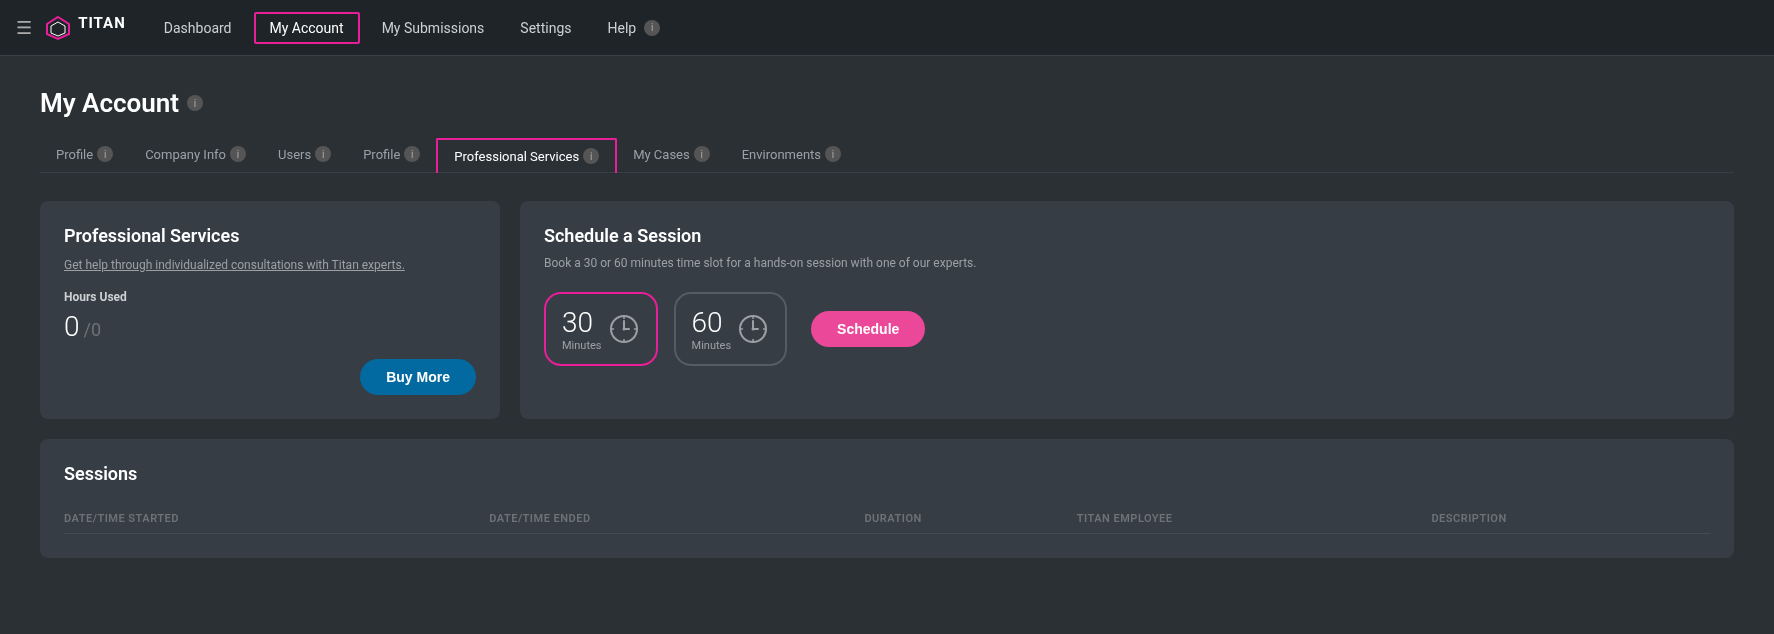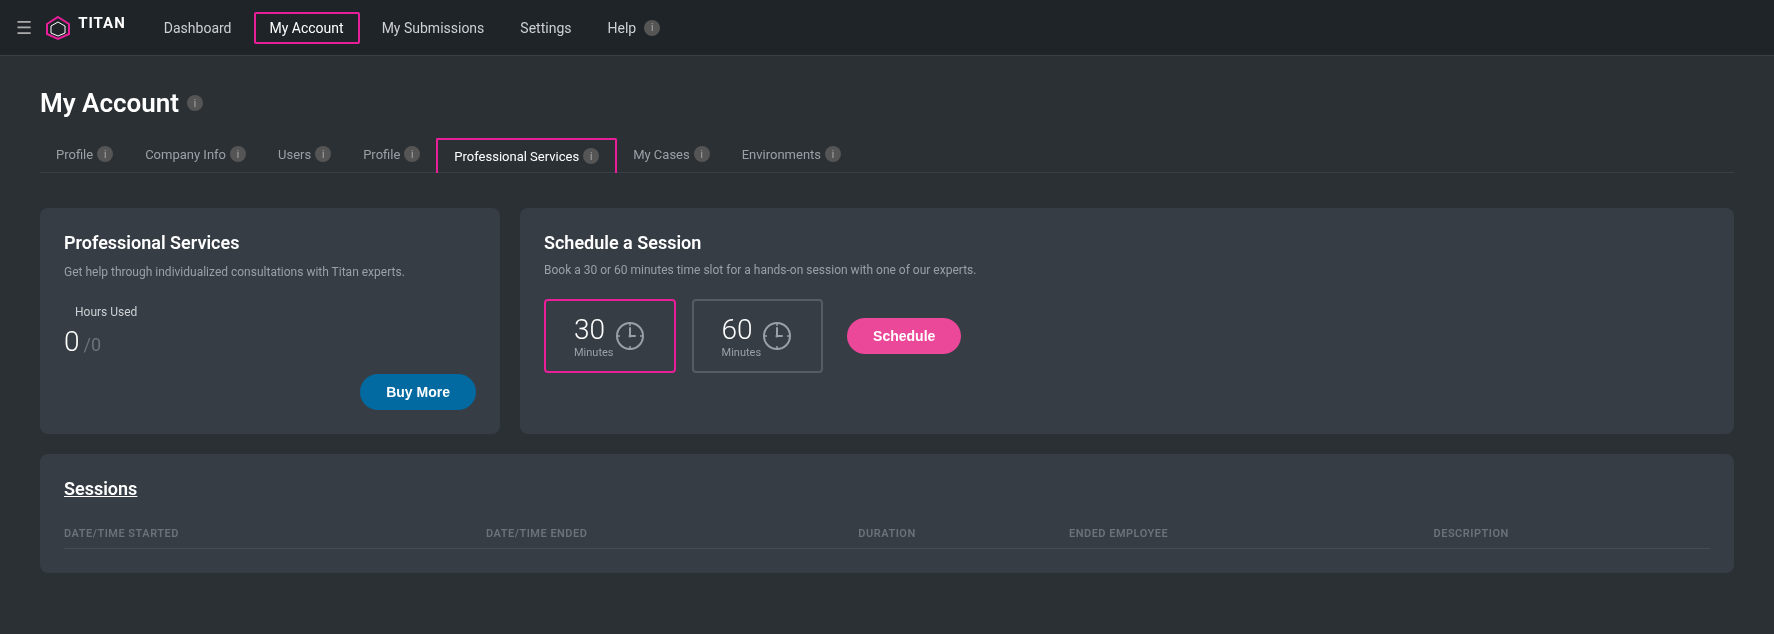--- a/index.html
+++ b/index.html
@@ -89,21 +89,21 @@
       font-weight: 600;
       color: #ffffff;
     }
 
     
     .sub-tabs {
       display: flex;
       align-items: center;
       gap: 0;
       border-bottom: 1px solid #3a3f45;
-      margin-bottom: 35px;
+      margin-bottom: 28px;
     }
     .sub-tab {
       padding: 8px 16px;
       color: #9aa0a6;
       cursor: pointer;
       font-size: 13px;
       display: flex;
       align-items: center;
       gap: 4px;
       white-space: nowrap;
@@ -145,28 +145,28 @@
     .card-title {
       color: #ffffff;
       font-size: 18px;
       font-weight: 600;
       margin-bottom: 10px;
     }
     .card-desc {
       color: #9aa0a6;
       font-size: 12px;
       line-height: 1.5;
-      margin-bottom: 24px;
+      margin-bottom: 16px;
+      text-decoration: underline;
     }
     .hours-label {
       color: #cdd0d4;
       font-size: 12px;
-      font-weight: 400;
+      font-weight: 700;
       margin-bottom: 6px;
-      margin-left: 11px;
     }
     .hours-value {
       display: flex;
       align-items: baseline;
       gap: 4px;
     }
     .hours-main {
       font-size: 28px;
       font-weight: 300;
       color: #ffffff;
@@ -206,25 +206,25 @@
       line-height: 1.5;
       margin-bottom: 20px;
     }
     .time-options {
       display: flex;
       align-items: center;
       gap: 16px;
     }
     .time-option {
       border: 2px solid #555c63;
-      border-radius: 4px;
-      padding: 12px 28px;
-      display: flex;
-      align-items: center;
-      gap: 0;
+      border-radius: 17px;
+      padding: 12px 16px;
+      display: flex;
+      align-items: center;
+      gap: 6px;
       cursor: pointer;
       min-width: 110px;
     }
     .time-option.selected {
       border-color: #e91e99;
     }
     .time-number {
       font-size: 28px;
       font-weight: 300;
       color: #ffffff;
@@ -253,21 +253,20 @@
     .sessions-card {
       background-color: #363d44;
       border-radius: 8px;
       padding: 24px;
     }
     .sessions-title {
       color: #ffffff;
       font-size: 18px;
       font-weight: 600;
       margin-bottom: 20px;
-      text-decoration: underline;
     }
     .sessions-table {
       width: 100%;
       border-collapse: collapse;
     }
     .sessions-table th {
       color: #6c7278;
       font-size: 11px;
       font-weight: 600;
       text-align: left;
@@ -400,21 +399,21 @@
   </div>
 
   <div class="sessions-card">
     <div class="sessions-title">Sessions</div>
     <table class="sessions-table">
       <thead>
         <tr>
           <th>DATE/TIME STARTED</th>
           <th>DATE/TIME ENDED</th>
           <th>DURATION</th>
-          <th>ENDED EMPLOYEE</th>
+          <th>TITAN EMPLOYEE</th>
           <th>DESCRIPTION</th>
         </tr>
       </thead>
       <tbody>
       </tbody>
     </table>
   </div>
 
 </div>
 

